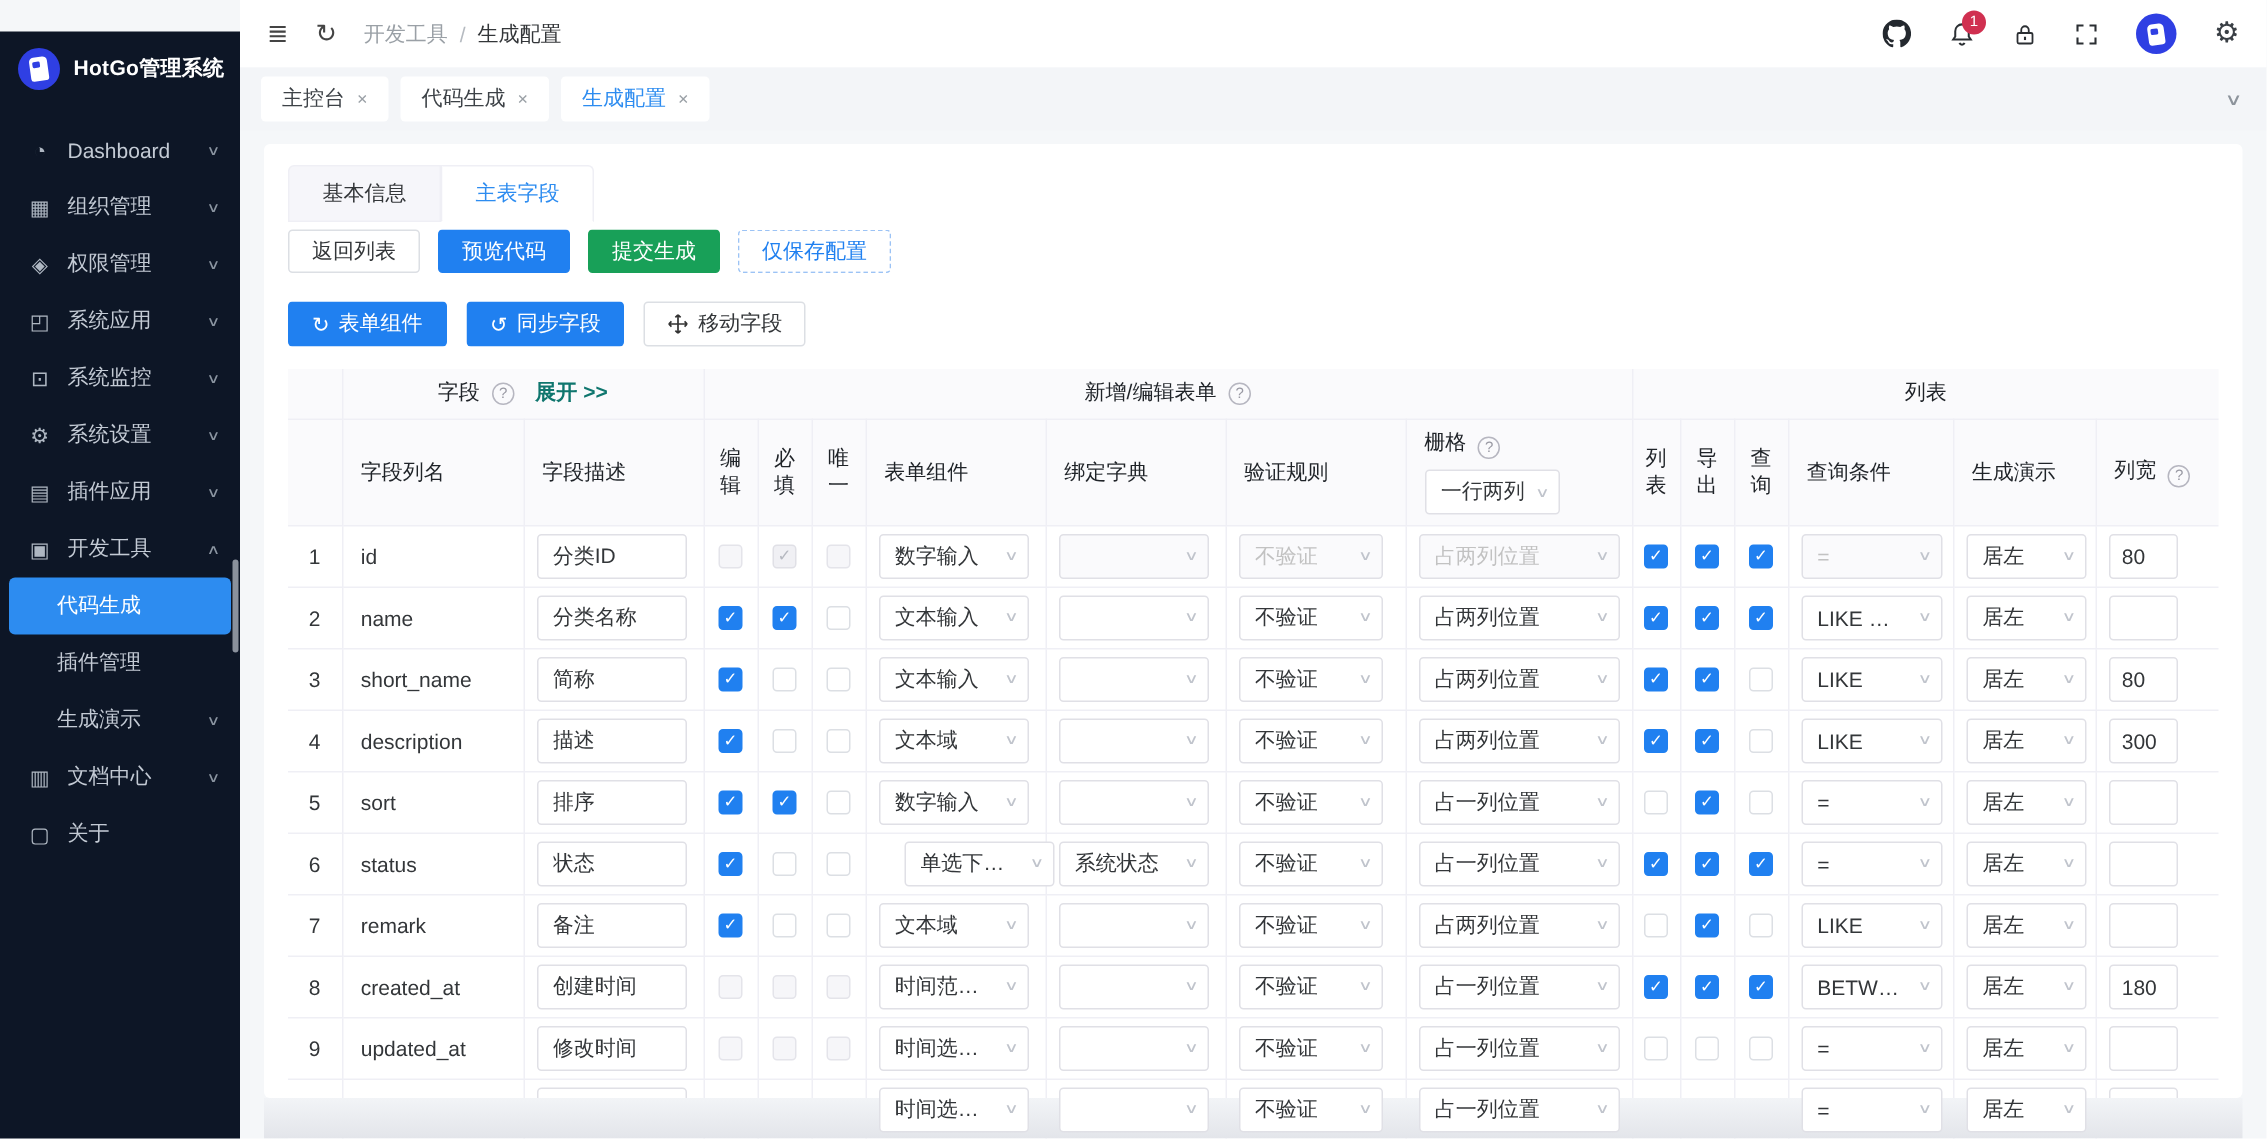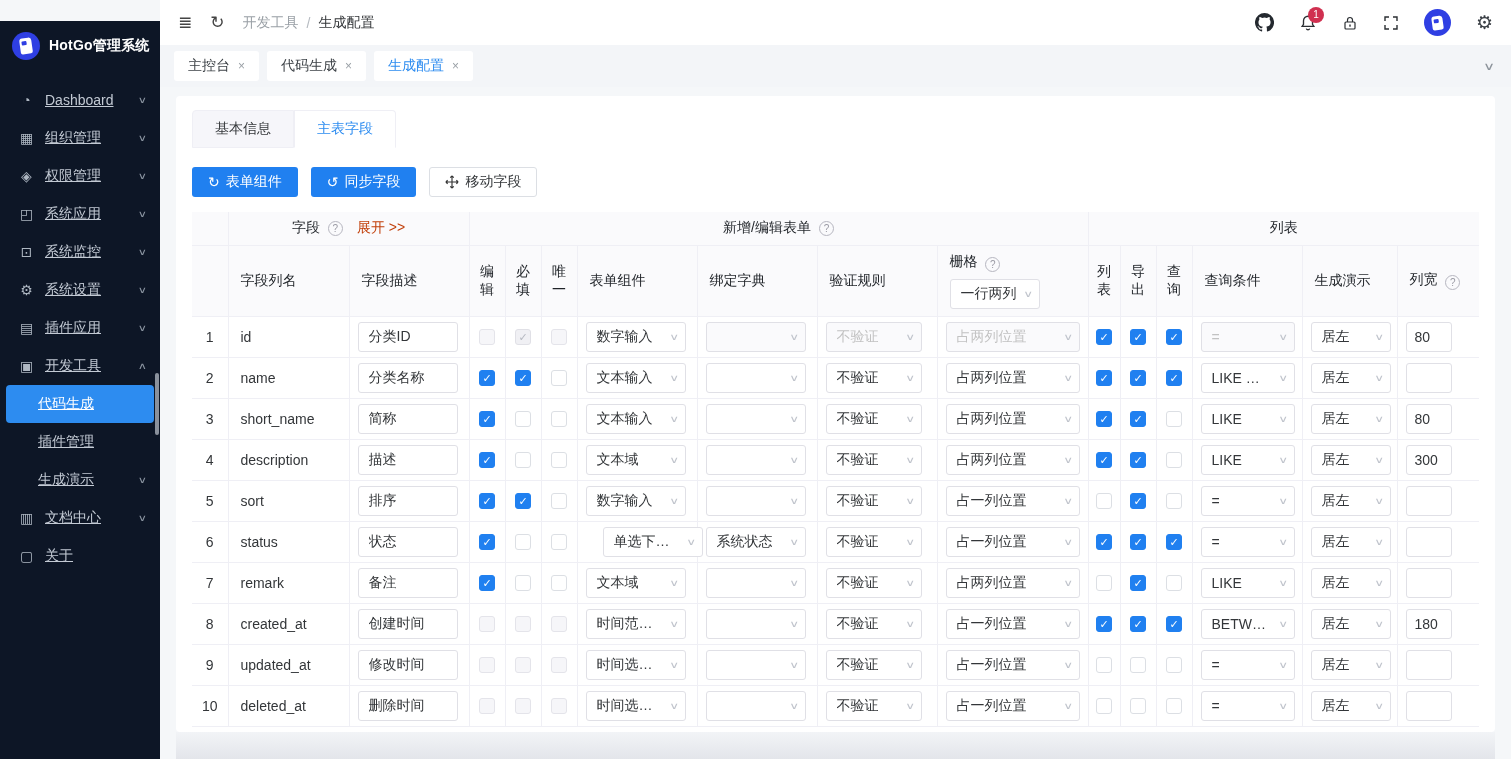--- a/index.html
+++ b/index.html
@@ -9,21 +9,21 @@
   
   .sidebar { width:160px; min-width:160px; height:100%; background:#0d1626; color:#c3cad4; position:relative;margin-top:21px; }
   .logo-row { height:50px; display:flex; align-items:center; padding-left:12px; gap:9px; }
   .logo-circle { width:28px; height:28px; border-radius:50%; background:#2f3fe3; display:flex; align-items:center; justify-content:center; position:relative; }
   .logo-glyph { width:12px; height:16px; background:#fff; border-radius:3px 3px 2px 2px; position:relative; transform:rotate(-8deg); }
   .logo-glyph::after { content:""; position:absolute; left:2px; top:3px; width:5px; height:4px; background:#2f3fe3; border-radius:1px; }
   .logo-text { color:#fff; font-size:14px; font-weight:bold; letter-spacing:.2px; }
   .menu { margin-top:10px; }
   .menu-item { height:38px; display:flex; align-items:center; padding:0 14px 0 18px; cursor:pointer; font-size:14px; color:#c3cad4; }
   .menu-item .mi-icon { width:17px; margin-right:10px; font-size:14px; color:#aeb7c2; text-align:center; }
-  .menu-item .mi-label { flex:1; white-space:nowrap;text-decoration:underline; }
+  .menu-item .mi-label { flex:1; white-space:nowrap; }
   .menu-item .mi-chevron { font-size:9px; color:#8b95a1; transform:scaleX(1.4); }
   .menu-item.sub { padding-left:38px; }
   .menu-item.active { background:#2d8cf0; color:#fff; border-radius:4px; margin:0 6px; padding-left:32px; }
   .side-scrollthumb { position:absolute; right:1px; top:352px; width:4px; height:62px; background:#aab0ba; border-radius:2px; opacity:.8; }
 
   
   .main { flex:1; display:flex; flex-direction:column; min-width:0; }
 
   .topbar { height:46px; background:#fff; display:flex; align-items:center; padding:0 18px; justify-content:space-between; }
   .topbar-left { display:flex; align-items:center; gap:18px; }
@@ -71,21 +71,21 @@
   
   .tbl-wrap { margin-top:15px; }
   table.gen { width:100%; border-collapse:collapse; table-layout:fixed; }
   table.gen th, table.gen td { border-bottom:1px solid #efeff5; border-right:1px solid #efeff5; font-weight:normal; }
   table.gen th:last-child, table.gen td:last-child { border-right:none; }
   thead th { background:#fafafc; }
   .grp-row th { height:33px; font-size:14px; color:#1f2328; font-weight:600; text-align:center; }
   .col-row th { height:71px; font-size:14px; color:#1f2328; font-weight:600; text-align:left; padding:0 12px; vertical-align:middle; }
   .col-row th.cntr { text-align:center; padding:0 4px; }
   .grp-inner { display:flex; align-items:center; justify-content:center; gap:8px; }
-  .expand-link { color:#c2410c; cursor:pointer; font-weight:400; margin-left:6px; }
+  .expand-link { color:#0f766e; cursor:pointer; font-weight:700; margin-left:6px; }
   .help { display:inline-flex; width:15px; height:15px; border:1px solid #b6b6c0; border-radius:50%; color:#9a9aa4; font-size:10px; align-items:center; justify-content:center; font-weight:400; vertical-align:-2px; }
   .hdr-select { margin-top:7px; }
 
   tbody td { height:41px; background:#fff; padding:0 8px; }
   td.c-idx { text-align:center; color:#333639; padding:0 4px; }
   td.c-name { padding:0 12px; }
   td.cntr { text-align:center; padding:0 2px; }
 
   .inp { height:30px; border:1px solid #e0e0e6; border-radius:3px; background:#fff; padding:0 10px; font-size:14px; color:#333639; font-family:inherit; width:100px; }
   .inp.w-small { width:46px; padding:0 8px; }
@@ -236,20 +236,26 @@
       <span class="chips-chevron">∨</span>
   </div>
 
   <div class="content">
     <div class="card">
 
       <div class="card-head">
         <div class="ctabs">
           <div class="ctab">基本信息</div>
           <div class="ctab active">主表字段</div>
+        </div>
+        <div class="head-btns">
+          <button class="btn btn-default">返回列表</button>
+          <button class="btn btn-primary">预览代码</button>
+          <button class="btn btn-success">提交生成</button>
+          <button class="btn btn-dashed">仅保存配置</button>
         </div>
       </div>
 
       <div class="toolbar">
         <button class="btn btn-primary">
           <span class="b-ic">↻</span>
           <span>表单组件</span>
         </button>
         <button class="btn btn-primary">
           <span class="b-ic">↺</span>

